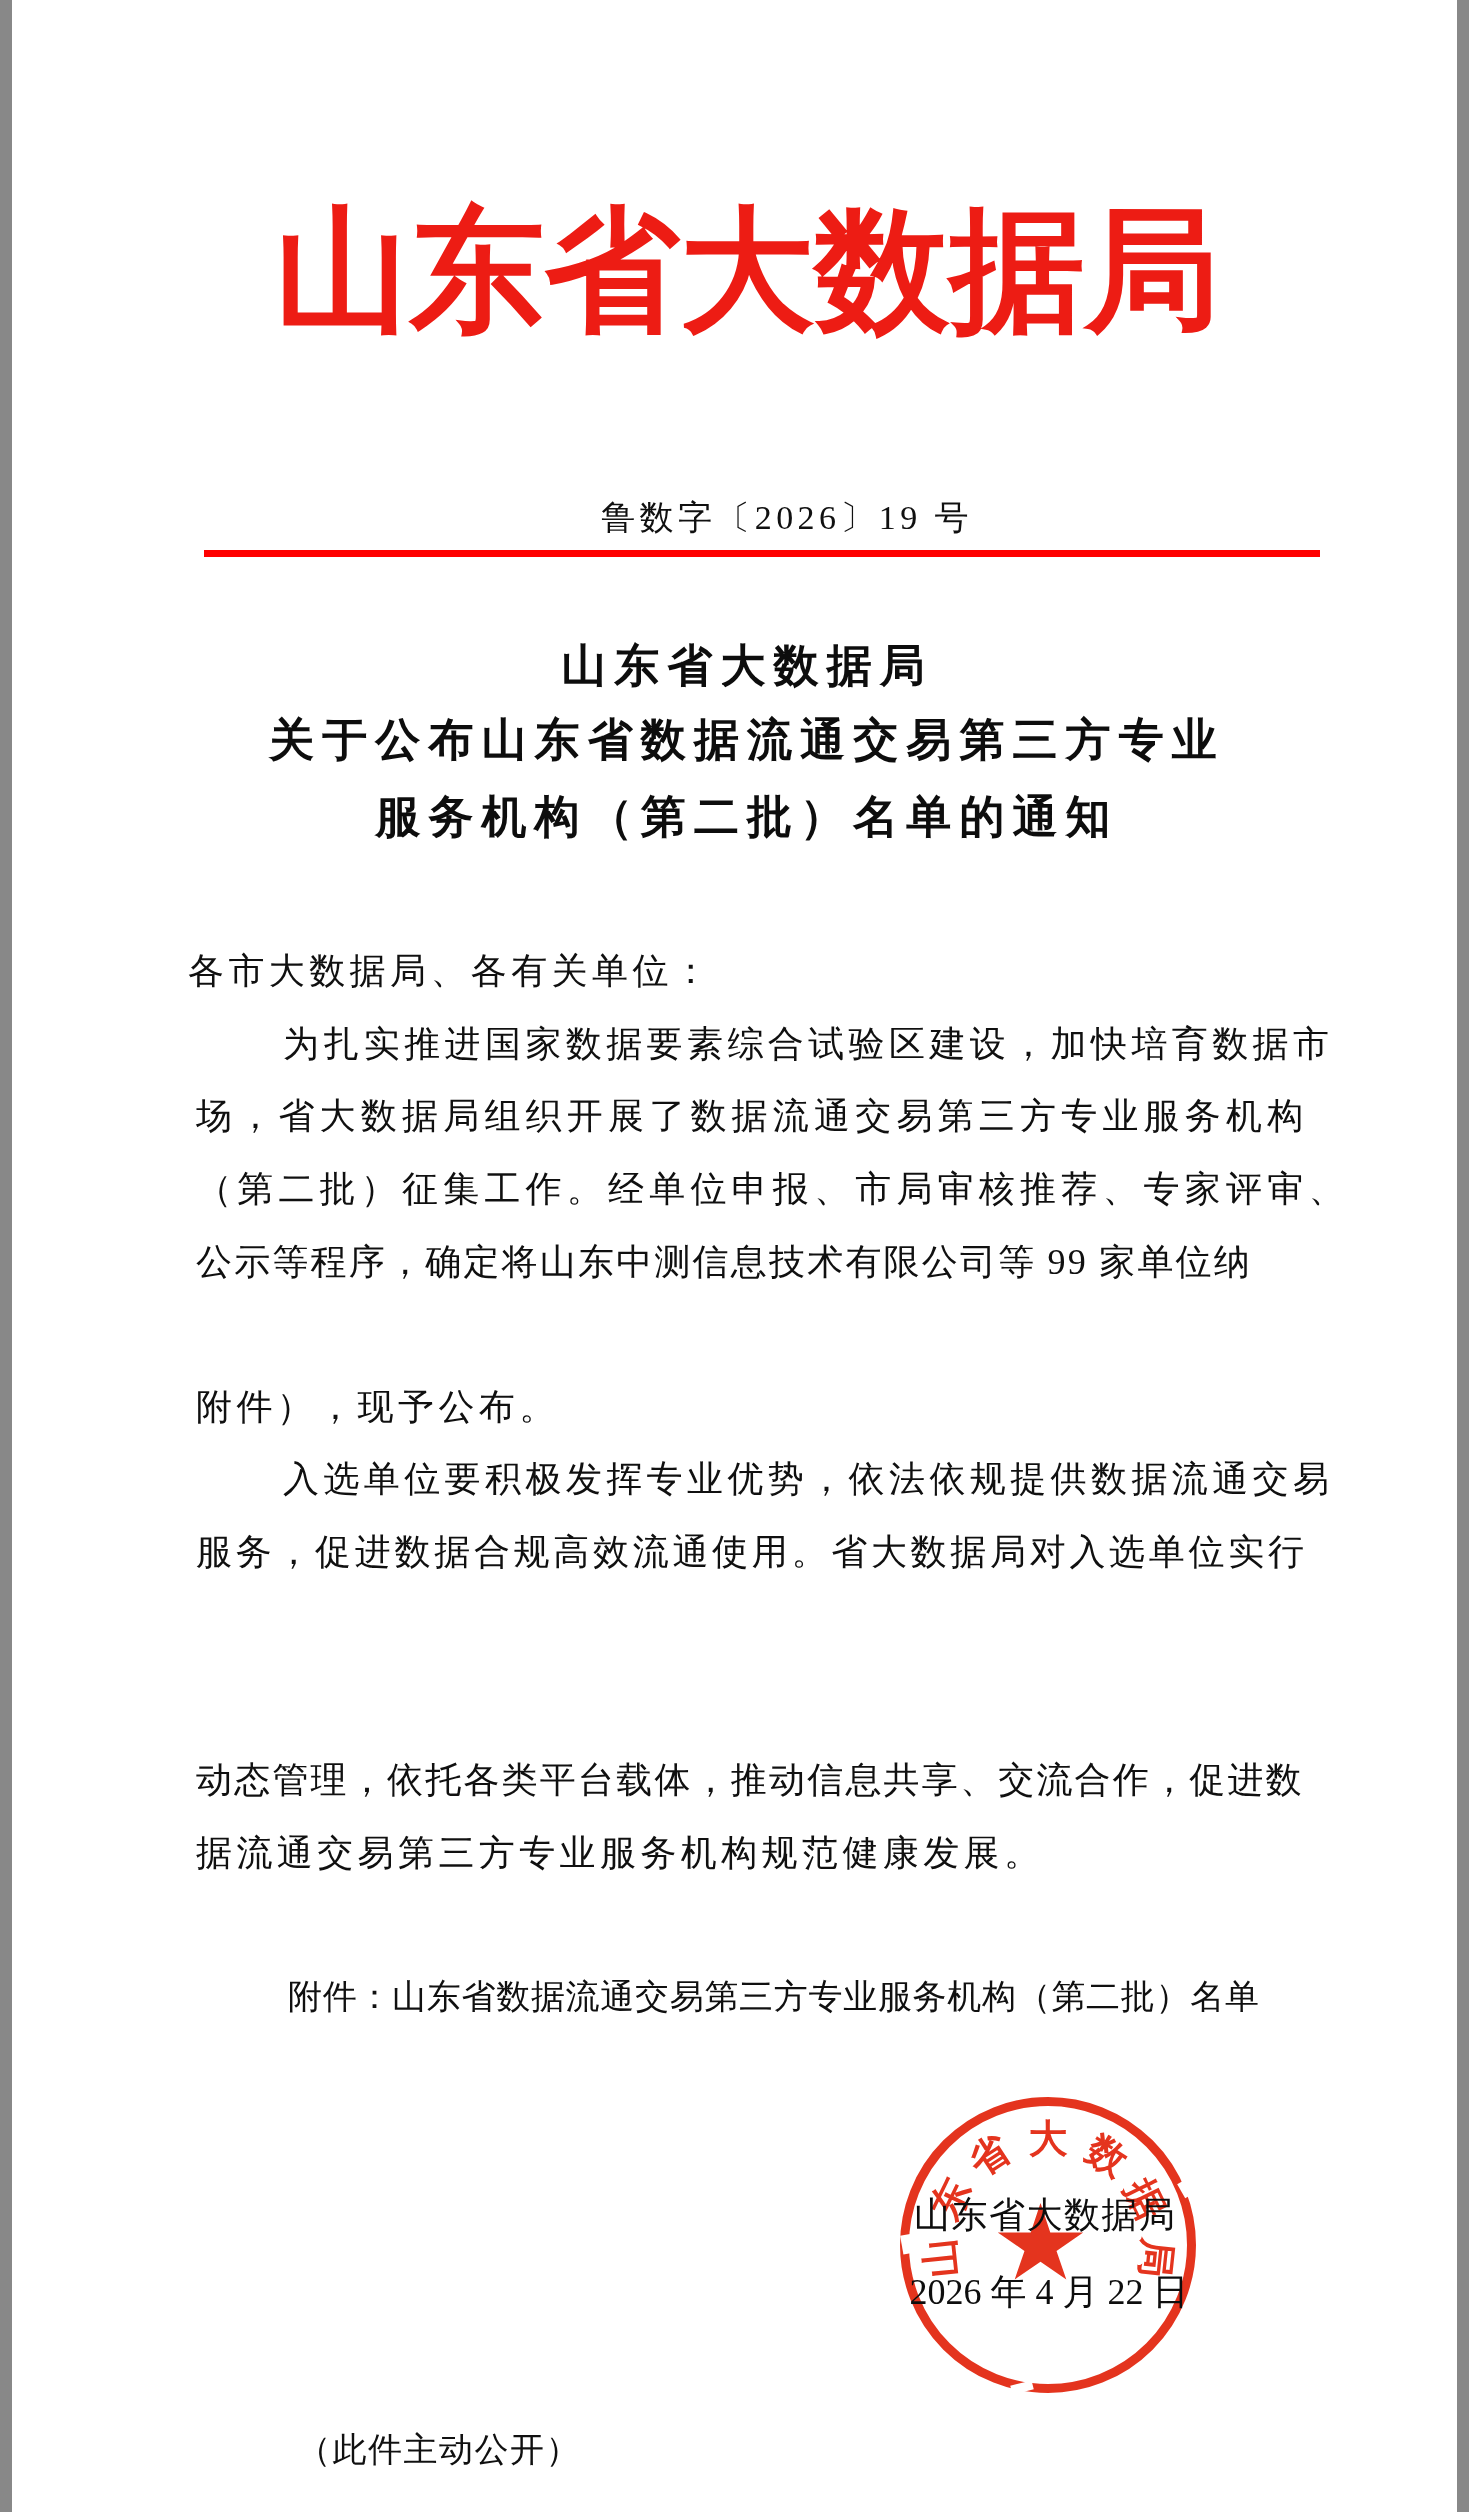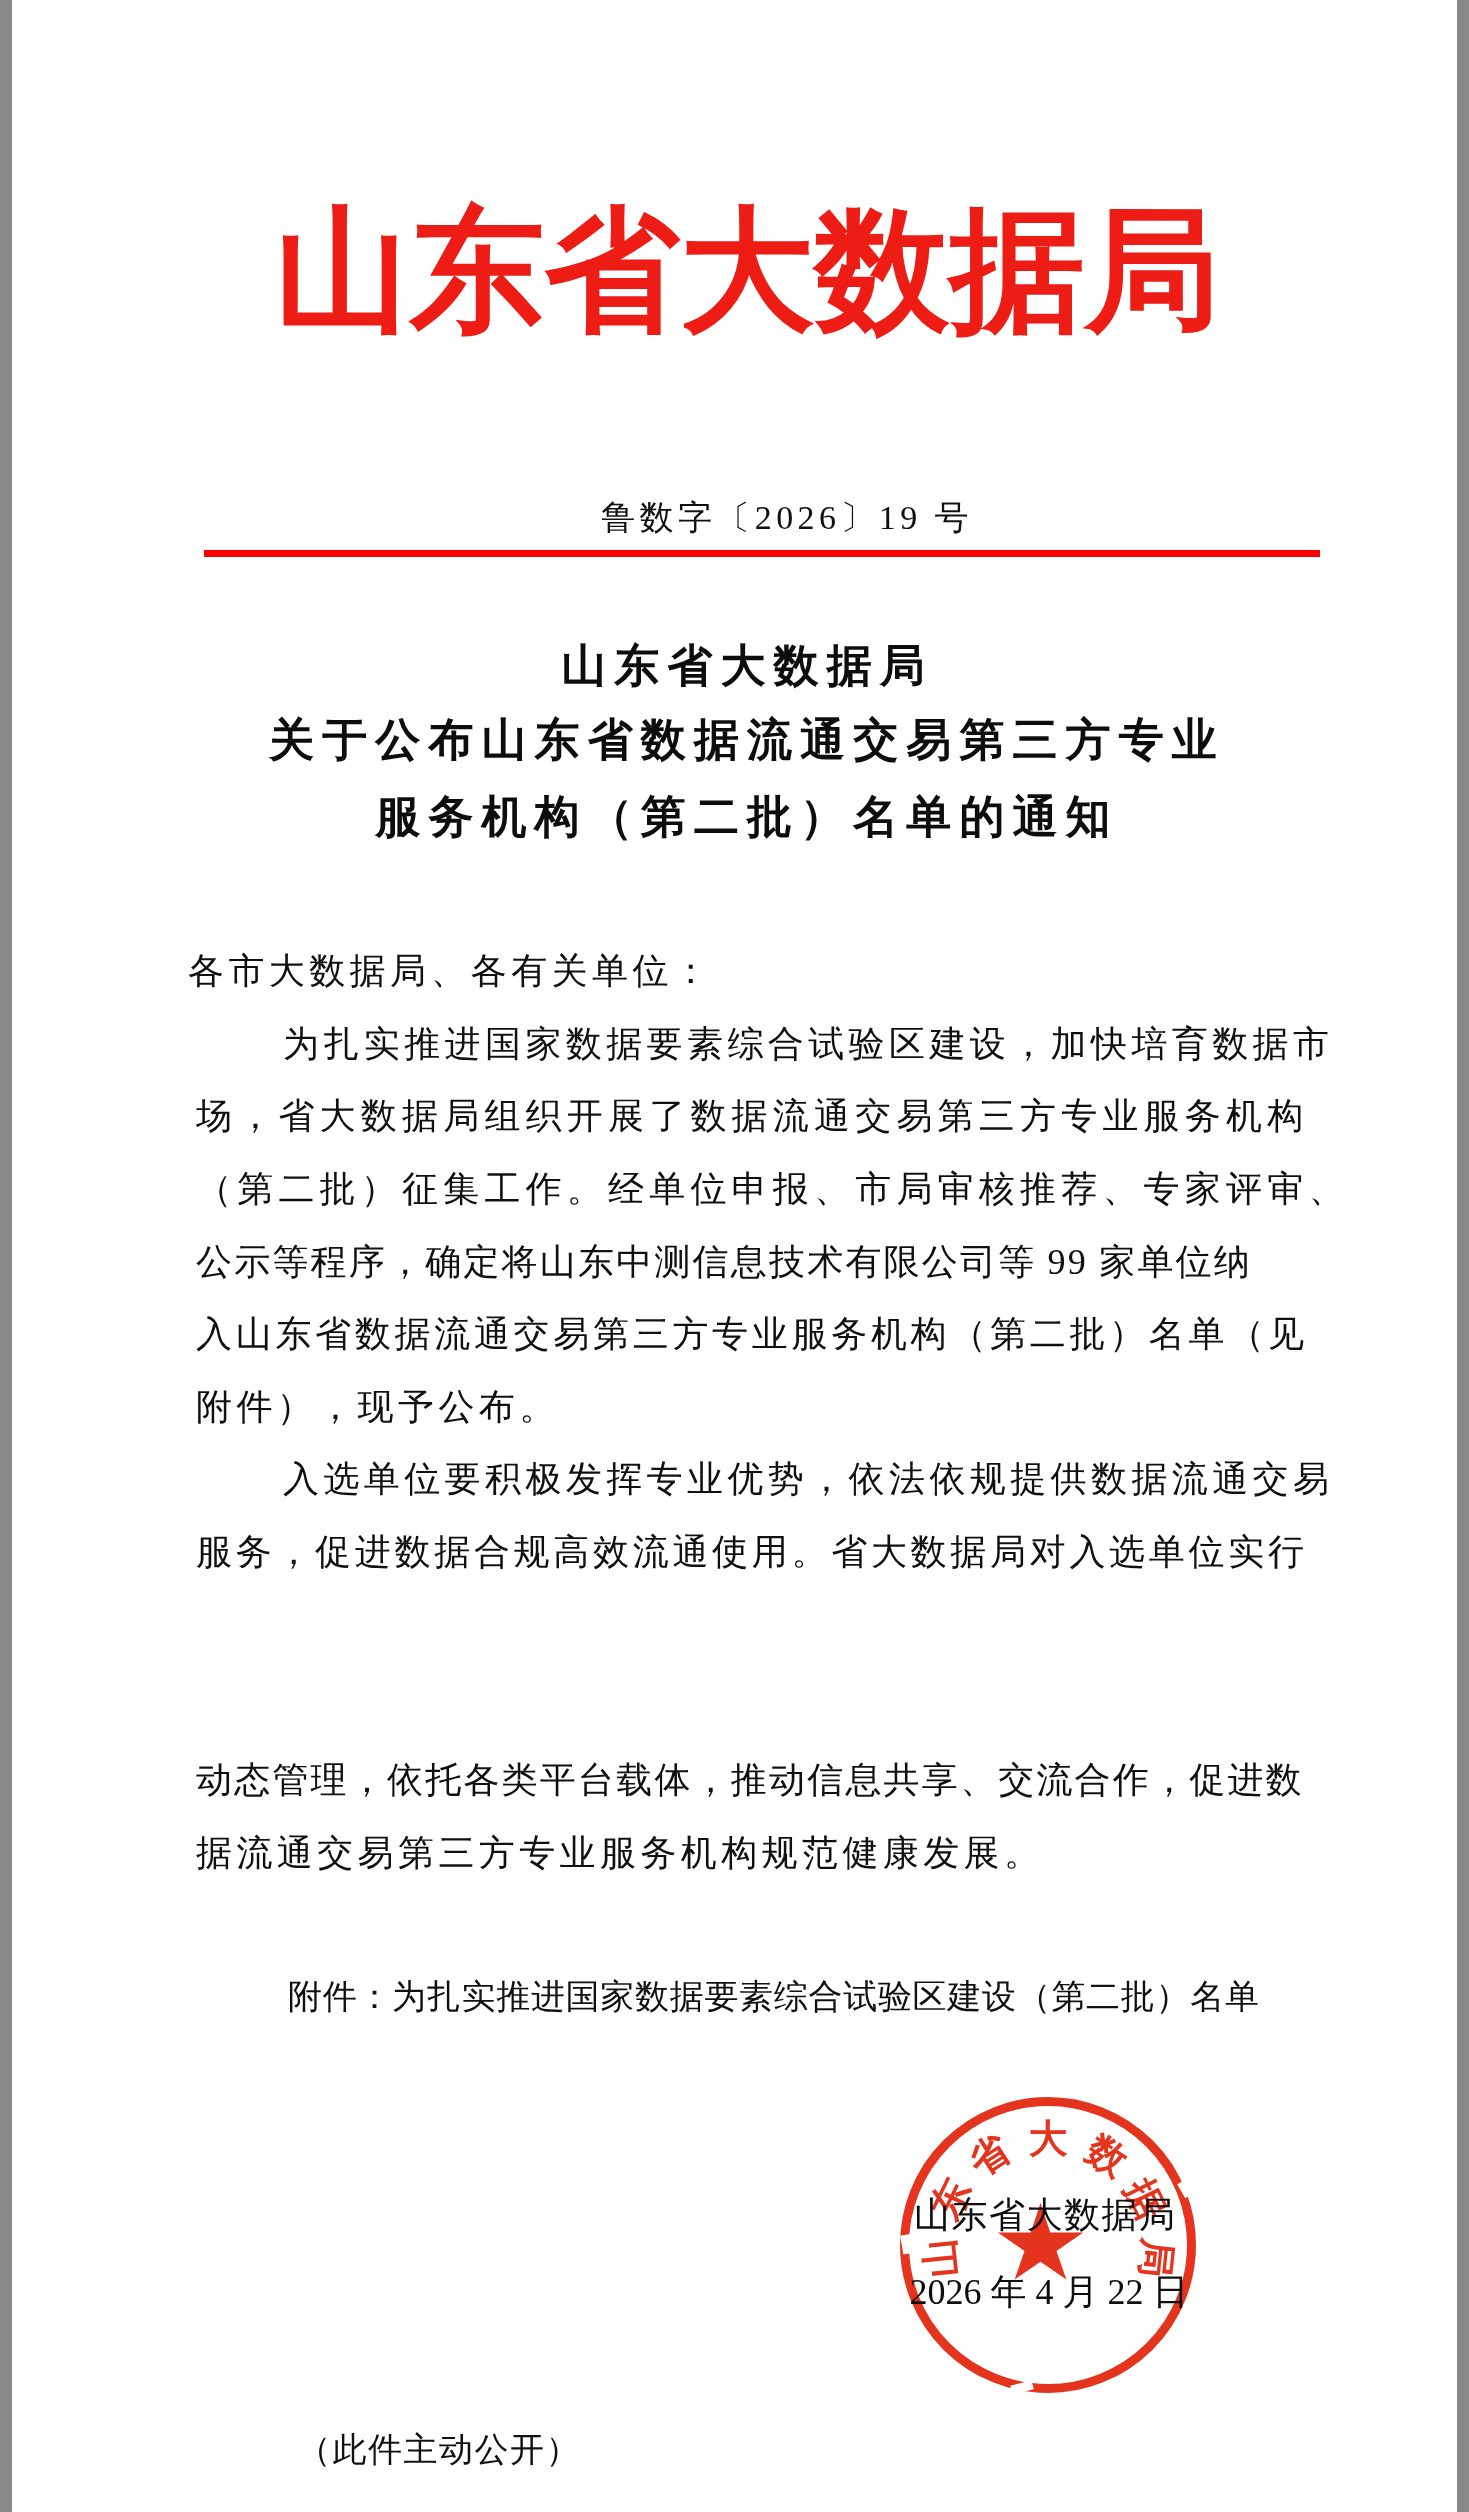--- a/index.html
+++ b/index.html
@@ -57,30 +57,29 @@
   <div class="abs centerline doc-title" style="top:642px;">山东省大数据局</div>
   <div class="abs centerline doc-title" style="top:716px;">关于公布山东省数据流通交易第三方专业</div>
   <div class="abs centerline doc-title" style="top:793px;">服务机构（第二批）名单的通知</div>
 
   <div class="abs body-line" style="left:176px;top:951px;">各市大数据局、各有关单位：</div>
 
   <div class="abs body-line" style="left:271px;top:1024px;">为扎实推进国家数据要素综合试验区建设，加快培育数据市</div>
   <div class="abs body-line ls7" style="left:184px;top:1096px;">场，省大数据局组织开展了数据流通交易第三方专业服务机构</div>
   <div class="abs body-line ls7" style="left:184px;top:1169px;">（第二批）征集工作。经单位申报、市局审核推荐、专家评审、</div>
   <div class="abs body-line ls3" style="left:184px;top:1242px;">公示等程序，确定将山东中测信息技术有限公司等 99 家单位纳</div>
-  <div class="abs body-line ls5" style="left:184px;top:1314px;">入山东省数据流通交易第三方专业服务机构（第二批）名单（见</div>
   <div class="abs body-line" style="left:184px;top:1387px;">附件），现予公布。</div>
 
   <div class="abs body-line" style="left:271px;top:1459px;">入选单位要积极发挥专业优势，依法依规提供数据流通交易</div>
   <div class="abs body-line ls5" style="left:184px;top:1532px;">服务，促进数据合规高效流通使用。省大数据局对入选单位实行</div>
 
   <div class="abs body-line ls3" style="left:184px;top:1760px;">动态管理，依托各类平台载体，推动信息共享、交流合作，促进数</div>
   <div class="abs body-line" style="left:184px;top:1833px;">据流通交易第三方专业服务机构规范健康发展。</div>
 
-  <div class="abs body-line ls1" style="left:276px;top:1977px;font-size:34px;">附件：为扎实推进国家数据要素综合试验区建设（第二批）名单</div>
+  <div class="abs body-line ls1" style="left:276px;top:1977px;font-size:34px;">附件：山东省数据流通交易第三方专业服务机构（第二批）名单</div>
 
   <div id="seal">
     <div class="ring"></div>
     <div class="ring-break" style="left:-3px;top:142px;width:19px;height:10.4px;transform:rotate(80deg);"></div>
     <div class="ring-break" style="left:111px;top:286px;width:22px;height:9px;transform:rotate(-14deg);"></div>
     <div class="ring-break" style="left:276px;top:89px;width:16.3px;height:7.4px;transform:rotate(60deg);"></div>
     <div class="star"></div>
     <span class="arc-char" style="left:21px;top:141px;transform:rotate(-96deg);">山</span>
     <span class="arc-char" style="left:31px;top:82px;transform:rotate(-64deg);">东</span>
     <span class="arc-char" style="left:69px;top:39px;transform:rotate(-33deg);">省</span>

